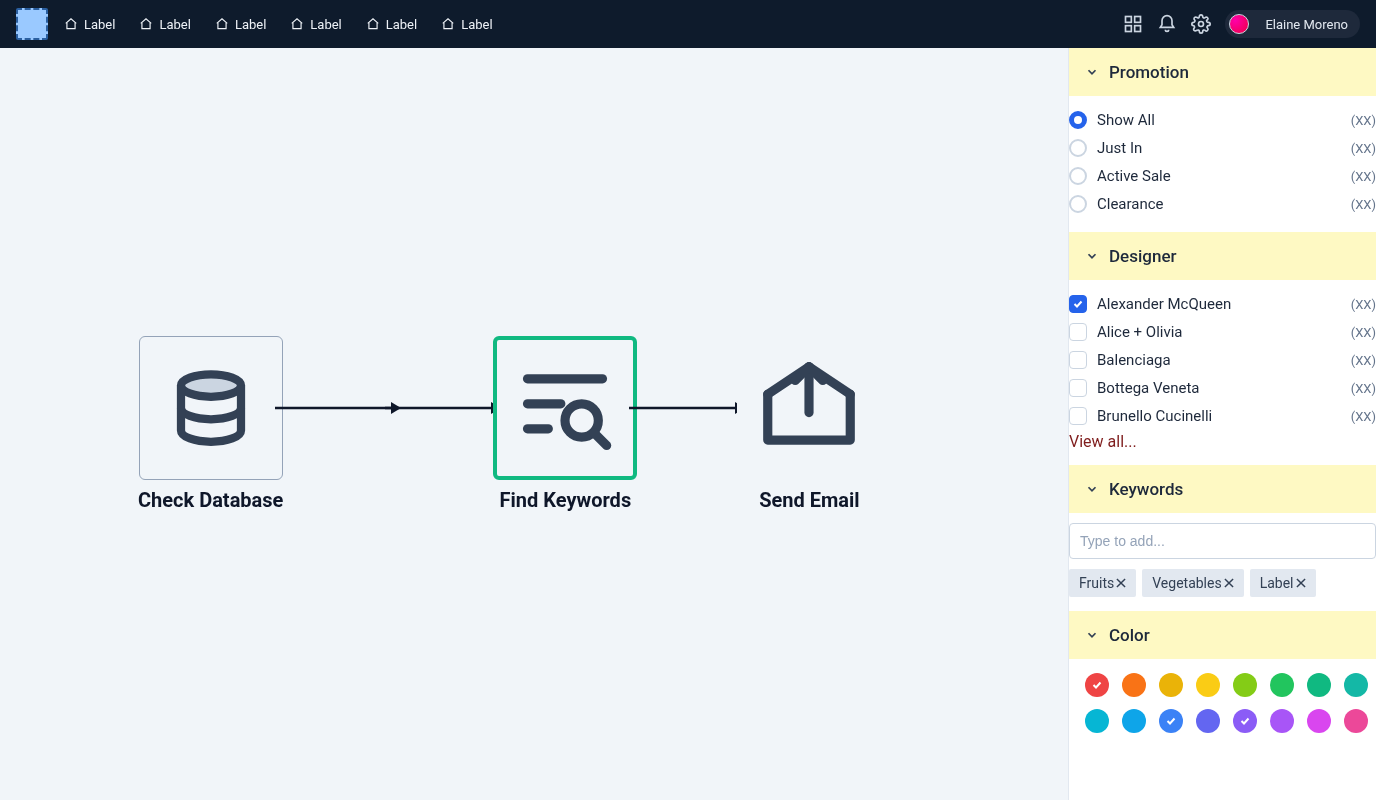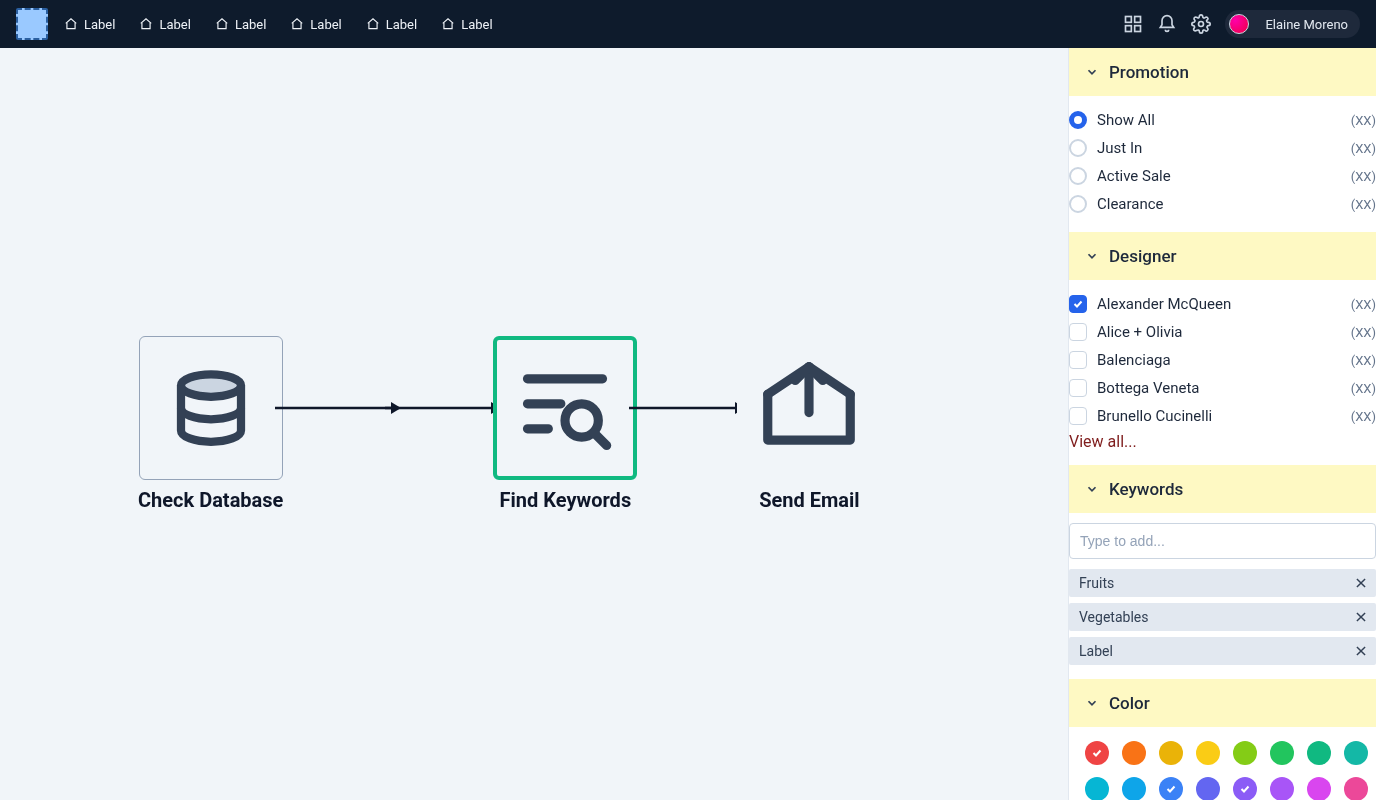--- a/index.html
+++ b/index.html
@@ -44,21 +44,21 @@
   .filter-row .count { font-size: 13px; color: #64748b; }
   .radio { width: 18px; height: 18px; border-radius: 50%; border: 2px solid #cbd5e1; background: #fff; position: relative; }
   .radio.checked { border: 5px solid #2563eb; }
   .checkbox { width: 18px; height: 18px; border-radius: 4px; border: 1.5px solid #cbd5e1; background: #fff; display: flex; align-items: center; justify-content: center; }
   .checkbox.checked { background: #2563eb; border-color: #2563eb; }
   .checkbox.checked svg { width: 12px; height: 12px; color: #fff; }
   .view-all { font-size: 16px; color: #7f1d1d; cursor: pointer; margin-top: 2px; }
 
   .kw-input { width: 100%; height: 36px; border: 1px solid #cbd5e1; border-radius: 4px; padding: 0 10px; font-size: 14px; color: #64748b; outline: none; }
   .kw-input::placeholder { color: #94a3b8; }
-  .kw-tags { margin-top: 10px; display: flex; flex-direction: column; gap: 6px; }
+  .kw-tags { margin-top: 10px; display: flex; flex-direction: row; gap: 6px; }
   .kw-tag { background: #e2e8f0; border-radius: 2px; height: 28px; display: flex; align-items: center; padding: 0 8px 0 10px; font-size: 14px; color: #334155; }
   .kw-tag .x { margin-left: auto; width: 14px; height: 14px; color: #334155; cursor: pointer; }
 
   .color-grid { padding: 14px 16px 20px; display: grid; grid-template-columns: repeat(8, 24px); gap: 12px 13px; background: #fff; }
   .swatch { width: 24px; height: 24px; border-radius: 50%; cursor: pointer; display: flex; align-items: center; justify-content: center; }
   .swatch svg { width: 12px; height: 12px; color: #fff; }
 </style>
 </head>
 <body>
 

